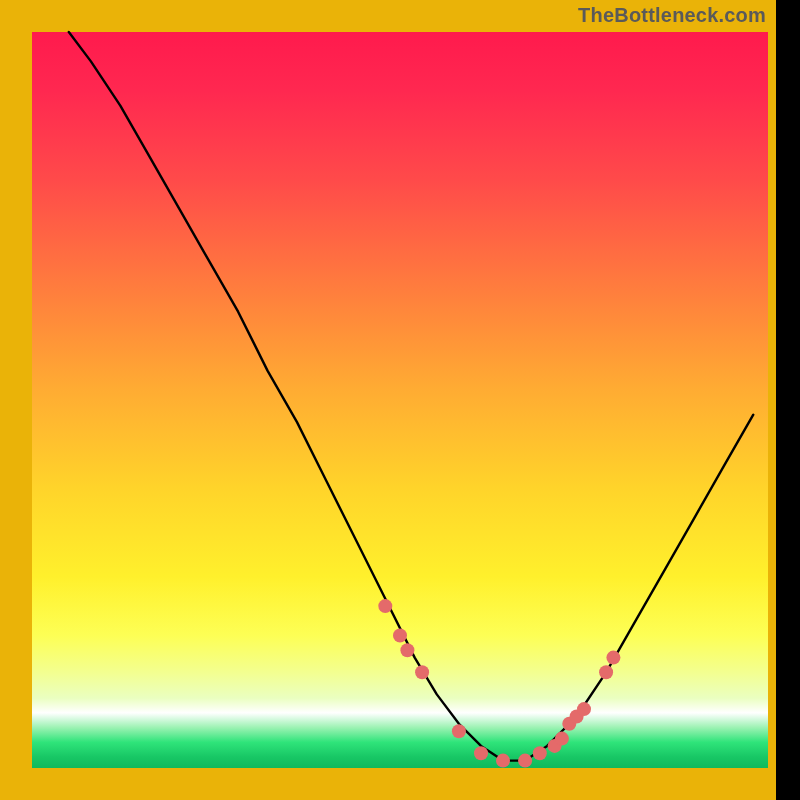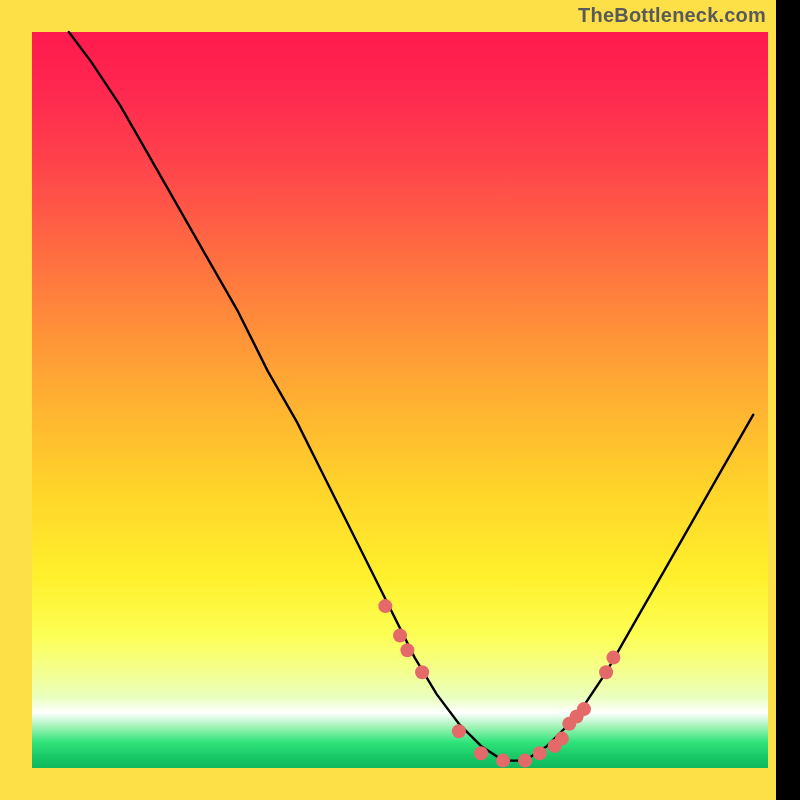--- a/index.html
+++ b/index.html
@@ -8,21 +8,21 @@
     width: 800px;
     height: 800px;
     background: #000;
     overflow: hidden;
     font-family: Arial, Helvetica, sans-serif;
   }
   .stage {
     position: relative;
     width: 776px;
     height: 800px;
-    background: #fde047;
+    background: #eab308;
   }
   .watermark {
     position: absolute;
     top: 4px;
     right: 10px;
     color: #5a5a5a;
     font-size: 20px;
     font-weight: 600;
     letter-spacing: 0.2px;
   }

